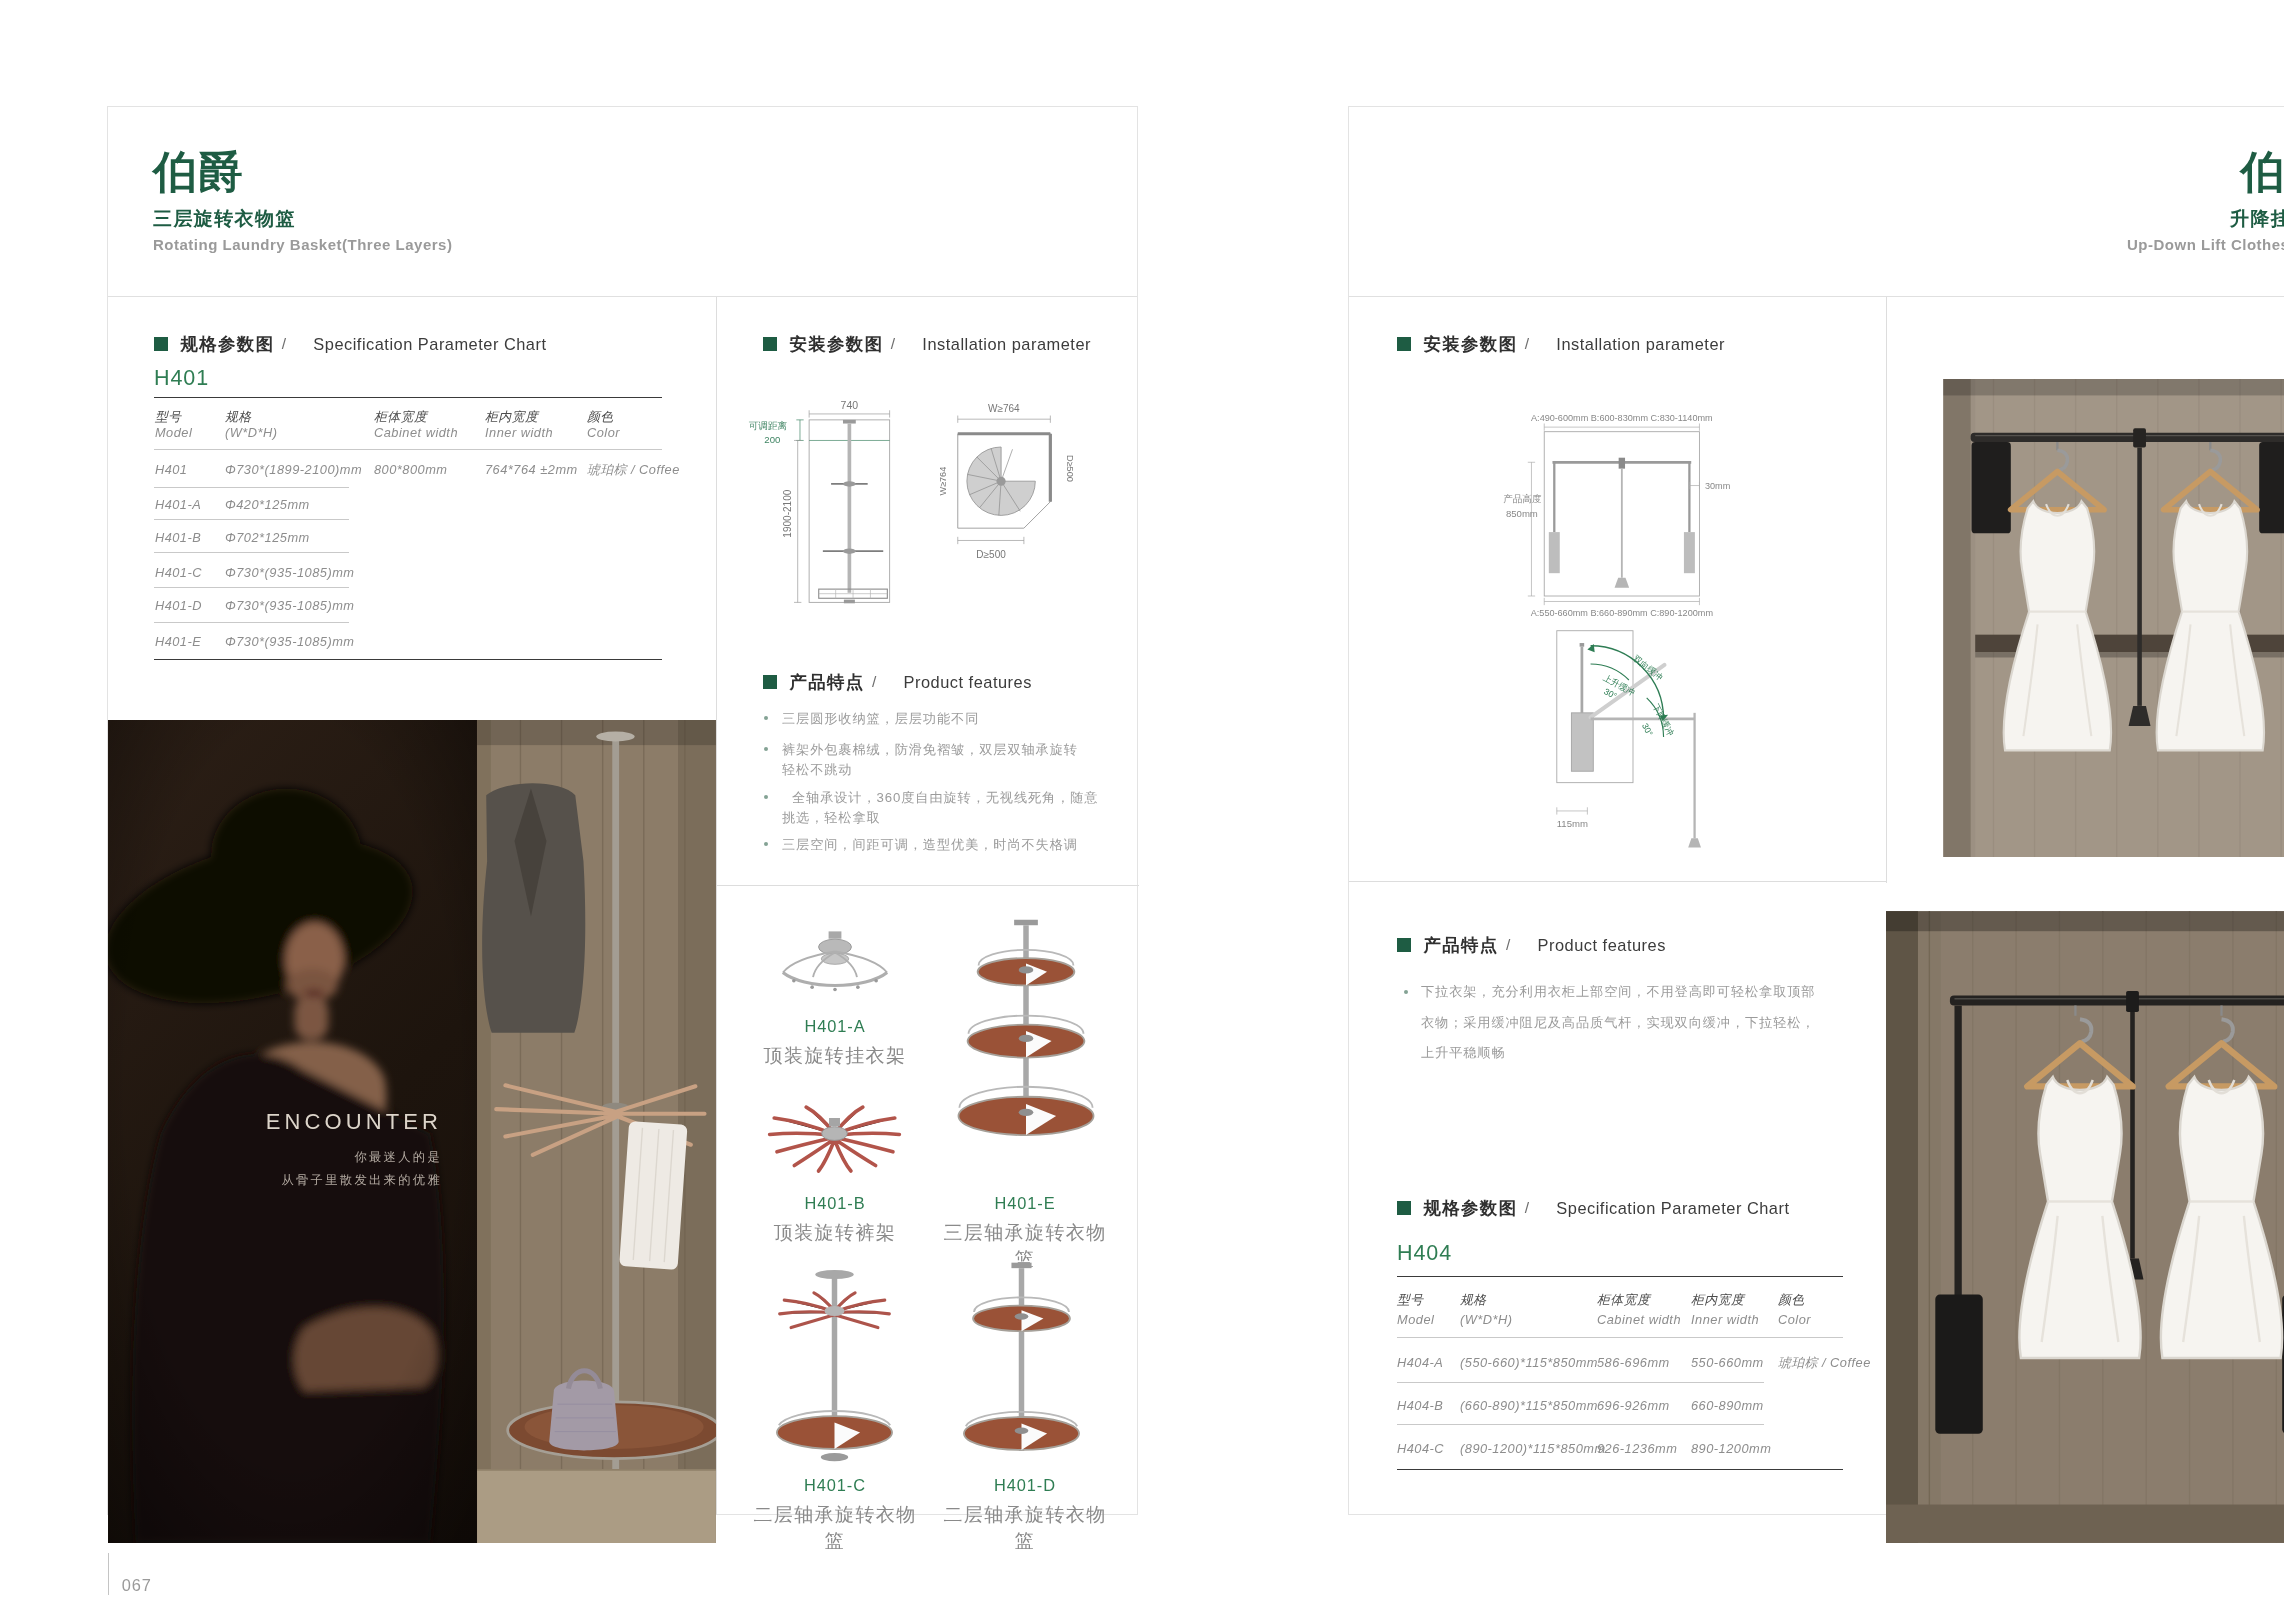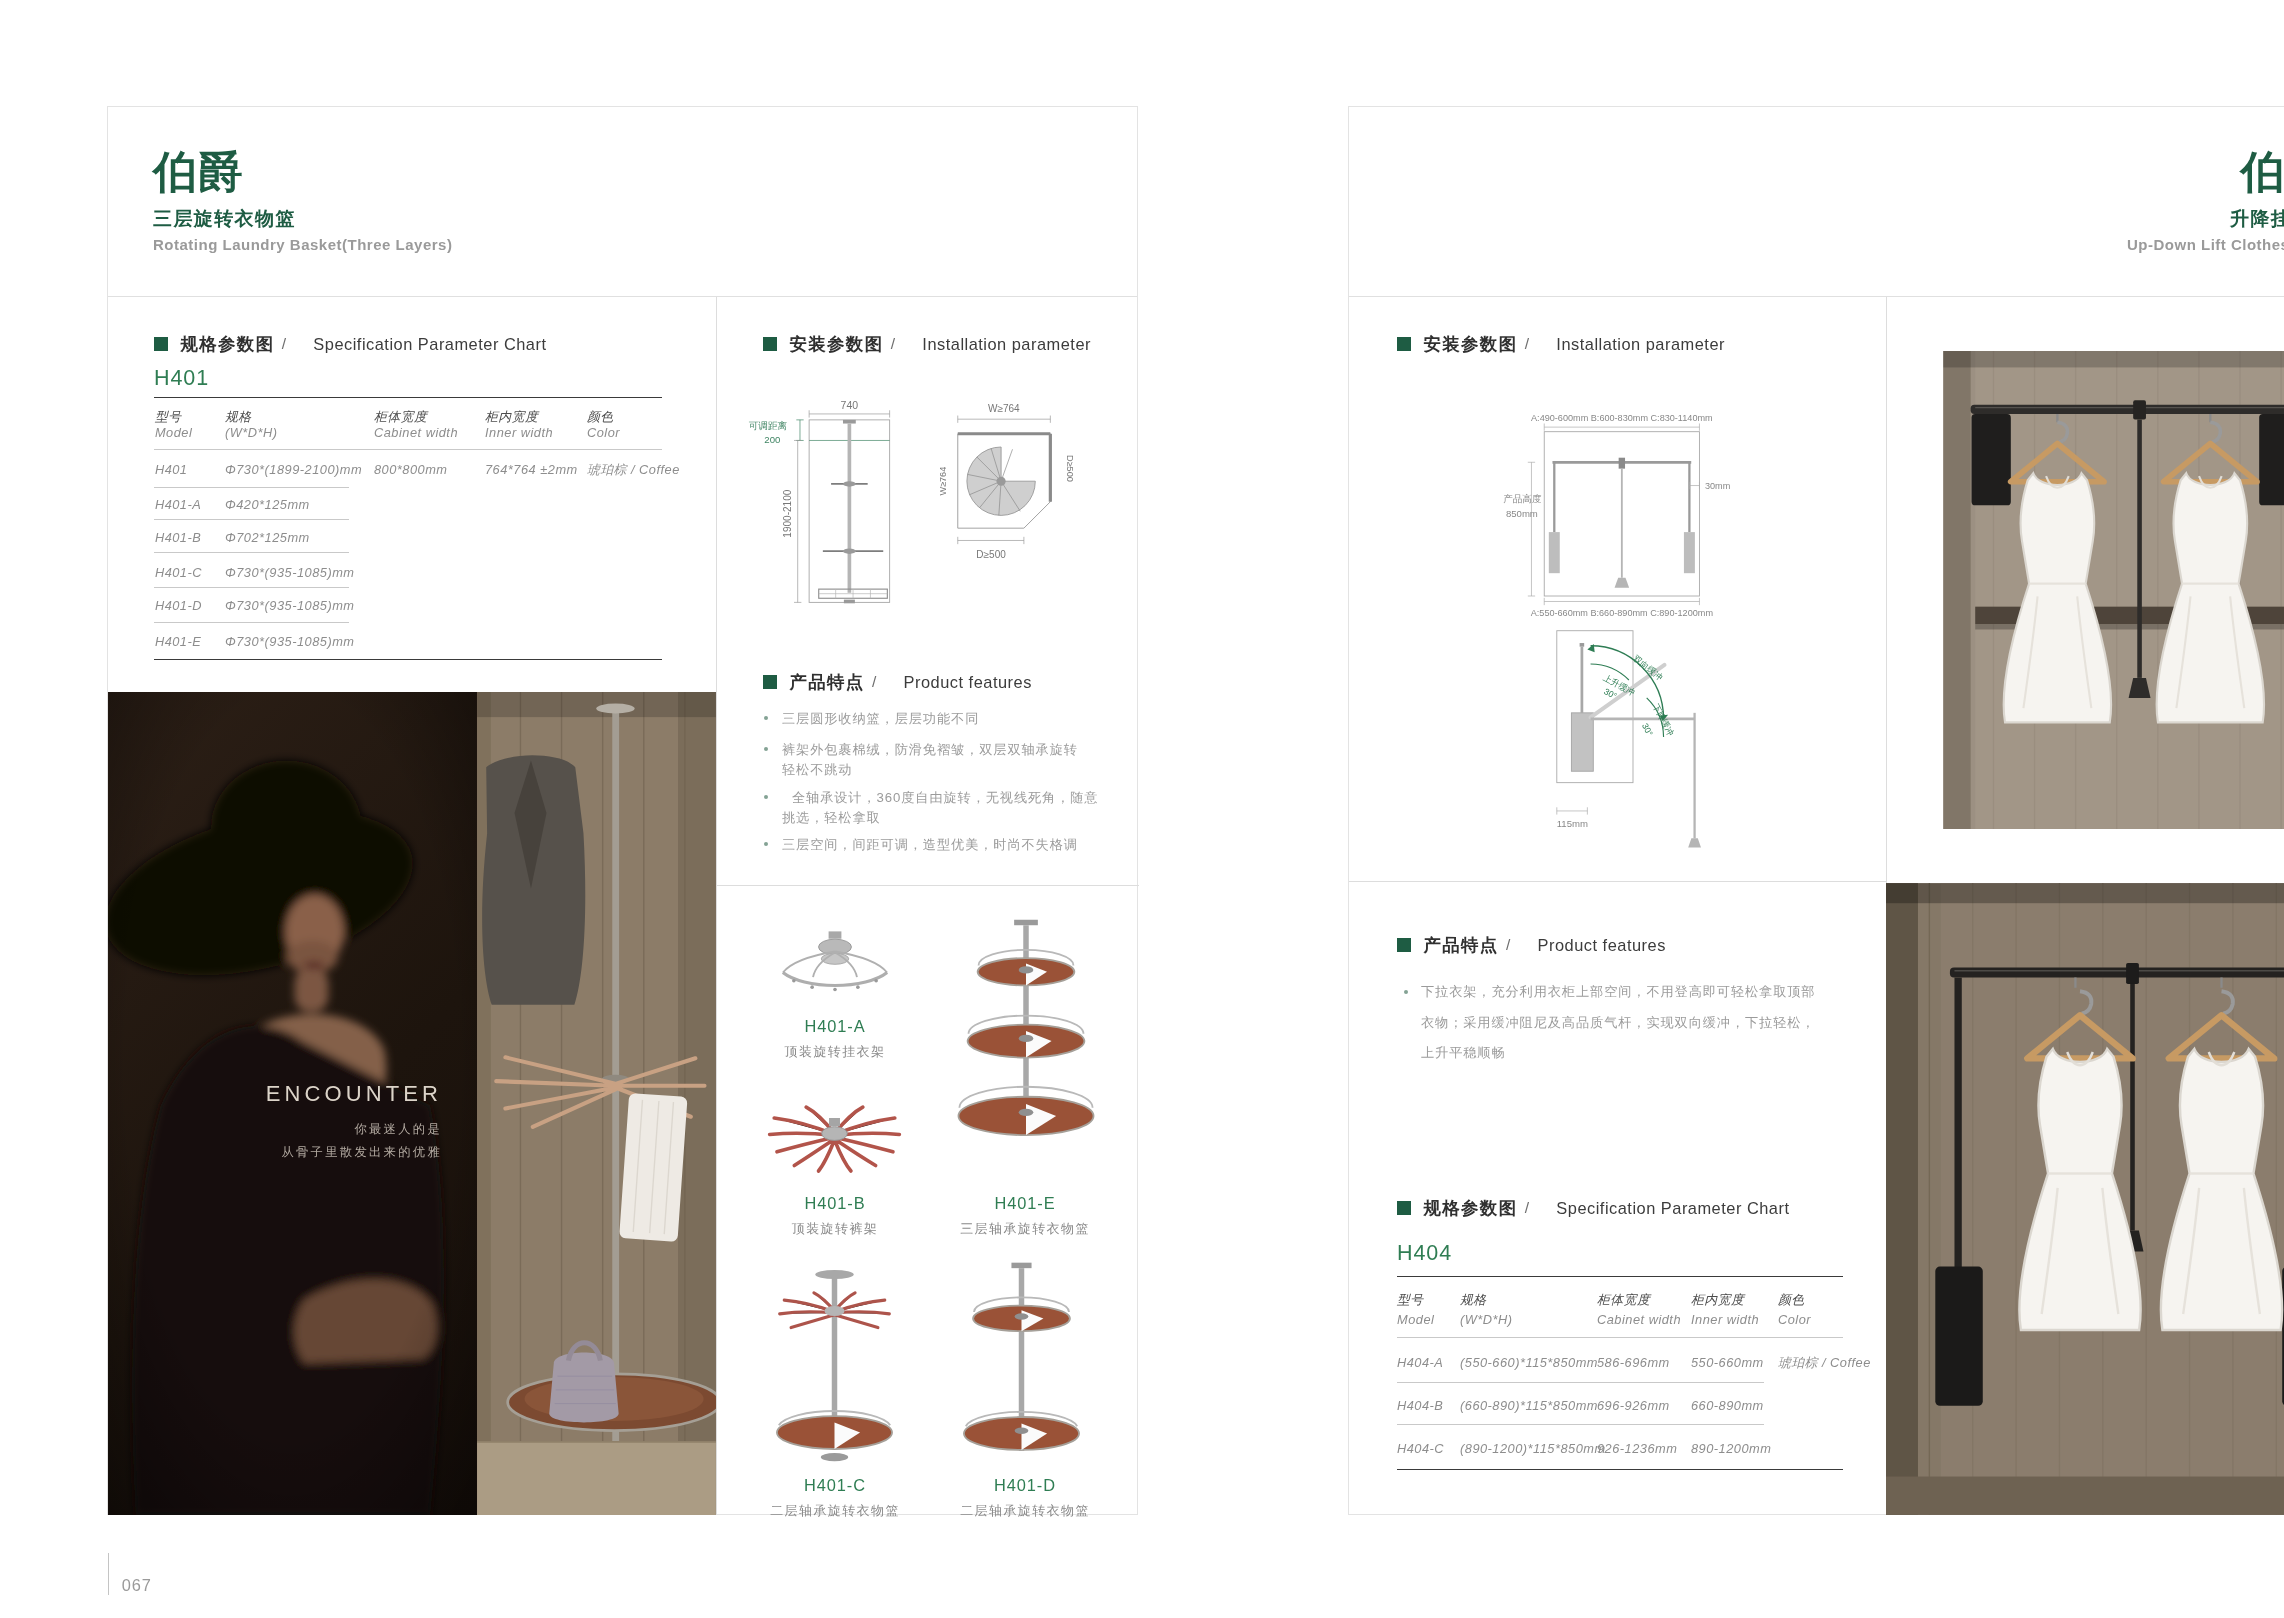--- a/index.html
+++ b/index.html
@@ -27,29 +27,29 @@
   .tbl{position:absolute;}
   .tline{position:absolute;left:0;height:0.7px;background:var(--line);}
   .tline.dark{height:1.4px;background:var(--darkline);}
   .trow{position:absolute;left:0;right:0;height:18px;font-style:italic;}
   .trow .c{position:absolute;font-size:12.8px;color:var(--cell);white-space:nowrap;letter-spacing:0.5px;}
   .trow .hcn{color:#4c4c4c;}
   .tbl.l .c1{left:0.9px}.tbl.l .c2{left:71px}.tbl.l .c3{left:220px}.tbl.l .c4{left:331px}.tbl.l .c5{left:433px}
   .tbl.r .c1{left:0}.tbl.r .c2{left:63px}.tbl.r .c3{left:200px}.tbl.r .c4{left:294px}.tbl.r .c5{left:381px}
   .feat-line{position:absolute;font-size:13.2px;color:#9b9b9b;letter-spacing:0.9px;white-space:nowrap;}
   .dot{position:absolute;width:4.1px;height:4.1px;border-radius:50%;background:#84a294;}
-  .photo{position:absolute;overflow:hidden;}
+  .photo{position:absolute;overflow:hidden;margin-top:28px;}
   #womanPhoto{background:linear-gradient(135deg,#2c1f16 0%,#1d140d 55%,#170f0a 100%);}
   .enc{position:absolute;left:119px;width:215px;top:389px;text-align:right;}
   .enc .big{font-size:22px;color:#dcd4c9;letter-spacing:4.1px;font-weight:400;}
   .enc .cnl{font-size:12.3px;color:#b3aaa1;letter-spacing:2.3px;margin-top:13.7px;}
   .enc .cnl+.cnl{margin-top:6.4px;}
   .variant{position:absolute;text-align:center;}
   .variant .vid{font-size:16.4px;color:var(--green2);letter-spacing:0.9px;}
-  .variant .vname{font-size:13px;color:#8a8a8a;letter-spacing:1.4px;margin-top:7.3px;}
+  .variant .vname{font-size:19px;color:#8a8a8a;letter-spacing:1.4px;margin-top:7.3px;}
   .vicon{position:absolute;}
   svg text{font-family:"Liberation Sans",sans-serif;}
   .pn{position:absolute;top:1553px;height:42px;display:flex;align-items:flex-end;font-size:16.4px;color:#9a9a9a;letter-spacing:0.9px;}
   .pn.l{left:108px;border-left:0.9px solid #c4c4c4;padding-left:12.8px;}
 </style>
 </head>
 <body>
 
 <svg width="0" height="0" style="position:absolute" aria-hidden="true">
   <defs>

